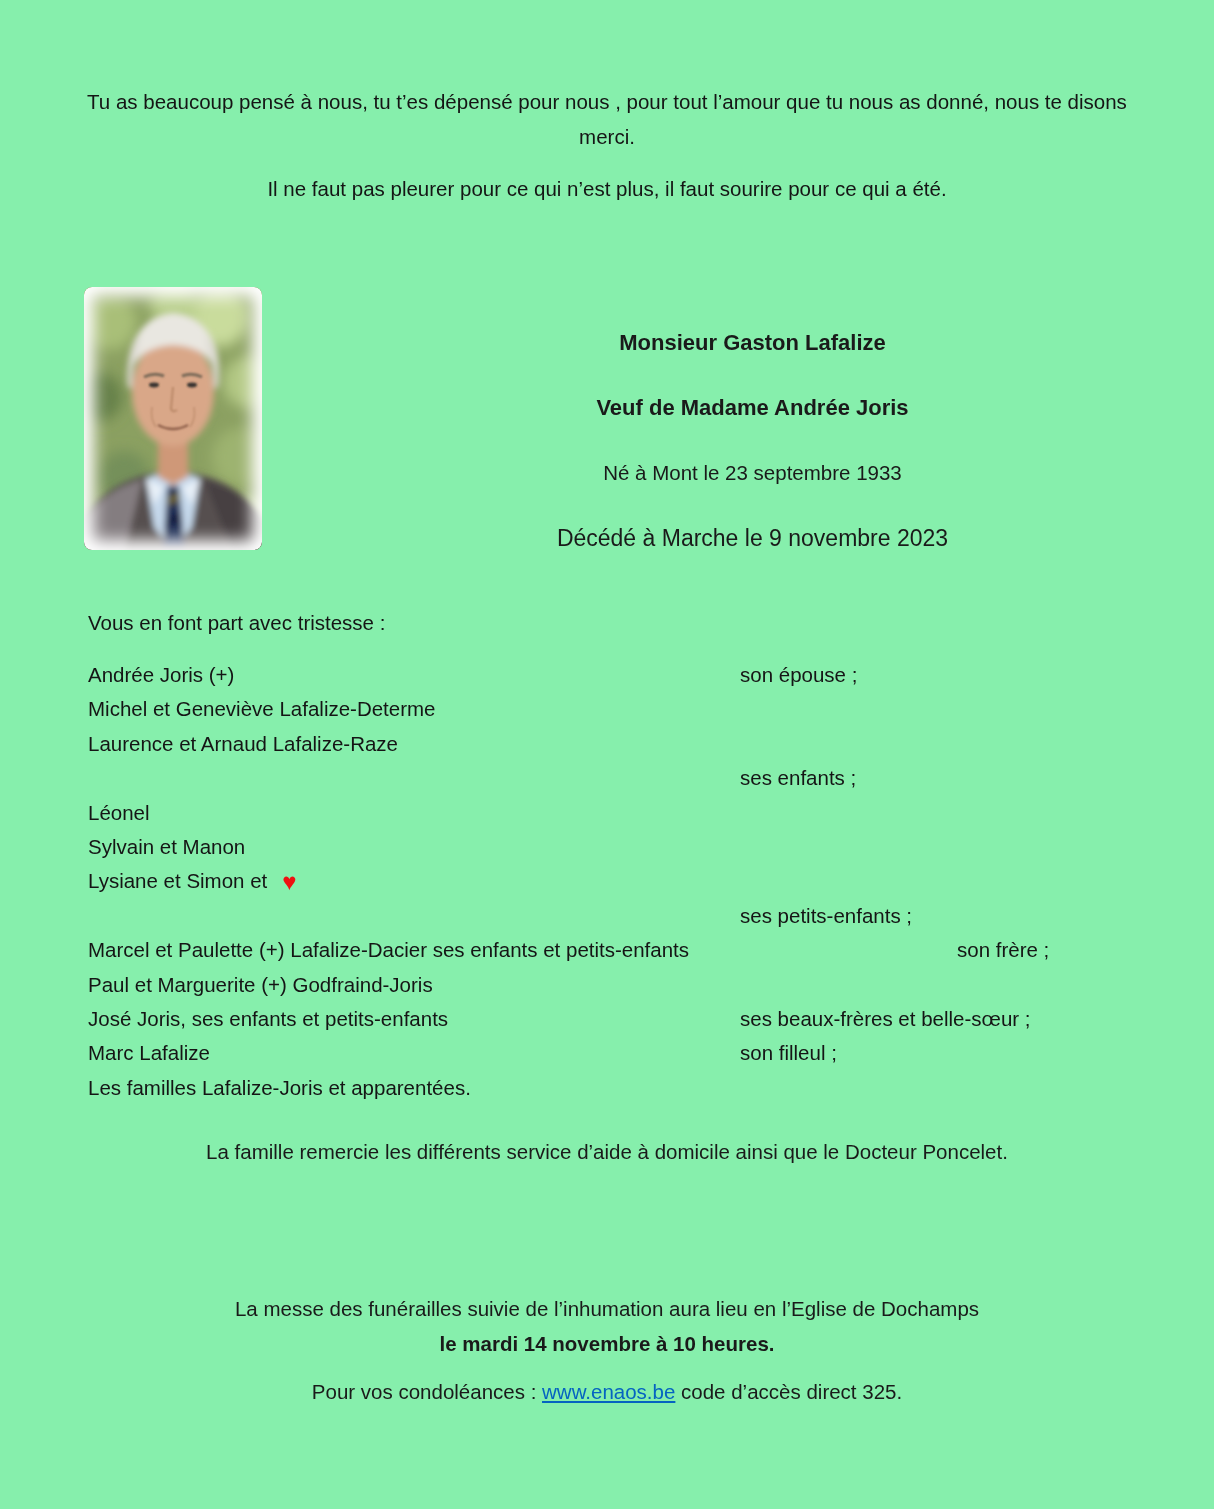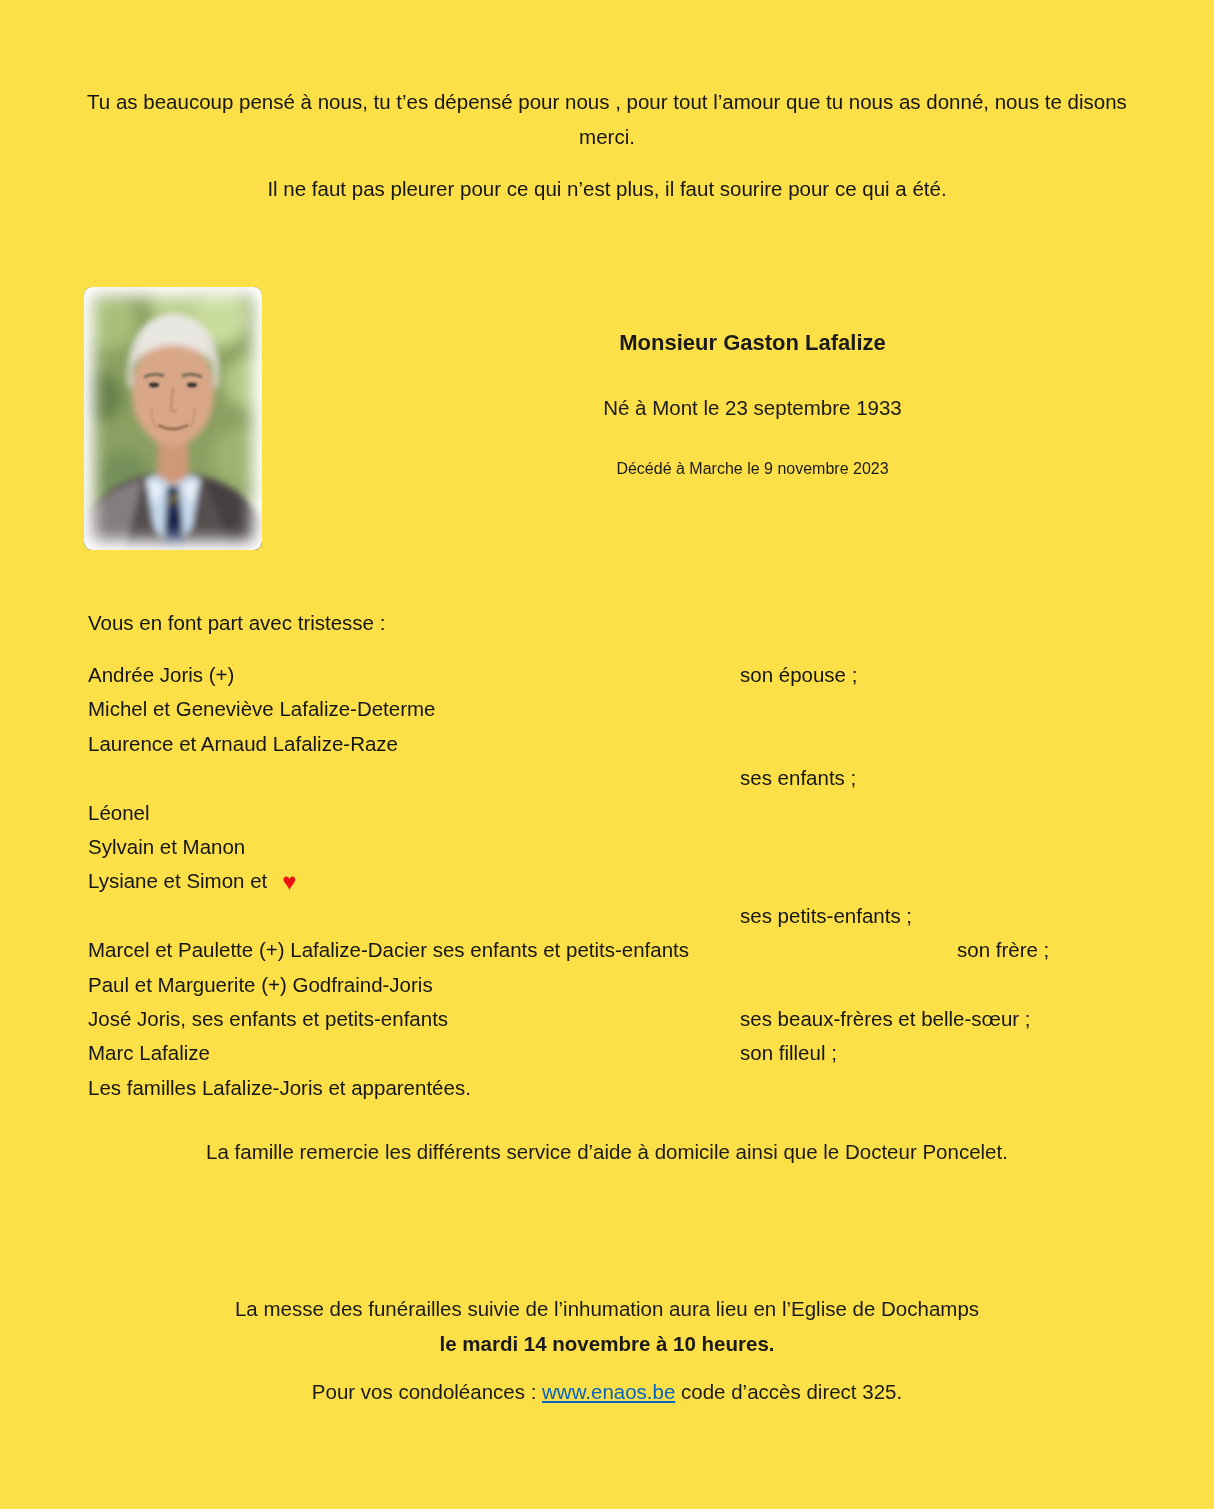--- a/index.html
+++ b/index.html
@@ -1,19 +1,19 @@
 <!DOCTYPE html>
 <html lang="fr"><head>
 <meta charset="utf-8">
 <style>
   html,body{margin:0;padding:0;background:#ffffff;}
   .page{
     position:relative;
     width:1214px;height:1509px;
-    background:#fde047;
+    background:#86efac;
     font-family:"Liberation Sans", sans-serif;
     color:#1a1a1a;
     overflow:hidden;
   }
   
   .quote-block{
     position:absolute;left:57px;top:84px;width:1100px;
     text-align:center;font-size:20.5px;line-height:35px;color:#151515;
   }
   .quote-second{position:absolute;left:57px;top:171px;width:1100px;
@@ -30,21 +30,21 @@
     pointer-events:none;
   }
   .identity{
     position:absolute;left:300px;top:330px;width:905px;
     text-align:center;
   }
   .identity .line{display:block;}
   .id-title{font-size:22px;font-weight:bold;}
   .id-sub{font-size:22px;font-weight:bold;margin-top:39px;}
   .id-birth{font-size:20.5px;margin-top:40px;}
-  .id-death{font-size:16px;margin-top:40px;}
+  .id-death{font-size:23px;margin-top:40px;}
   
   .family{
     position:absolute;left:88px;top:611px;width:1080px;
     font-size:20.5px;color:#151515;
   }
   .family-intro{height:52px;}
   .frow{position:relative;height:34.4px;white-space:nowrap;}
   .frow .flabel{position:absolute;left:652px;top:0;}
   .frow .flabel.far{left:869px;}
   .heart{
@@ -144,20 +144,21 @@
 
         <path d="M68,120 Q66,132 72,140" stroke="#c08f6f" stroke-width="1.5" fill="none"></path>
         <path d="M110,120 Q112,132 106,140" stroke="#c08f6f" stroke-width="1.5" fill="none"></path>
       </g>
     </svg>
     <div class="photo-vignette"></div>
   </div>
 
   <div class="identity">
     <span class="line id-title">Monsieur Gaston Lafalize</span>
+    <span class="line id-sub">Veuf de Madame Andrée Joris</span>
     <span class="line id-birth">Né à Mont le 23 septembre 1933</span>
     <span class="line id-death">Décédé à Marche le 9 novembre 2023</span>
   </div>
 
   <div class="family">
     <div class="family-intro">Vous en font part avec tristesse :</div>
 
     <div class="frow">
       <span>Andrée Joris (+)</span>
       <span class="flabel">son épouse ;</span>

